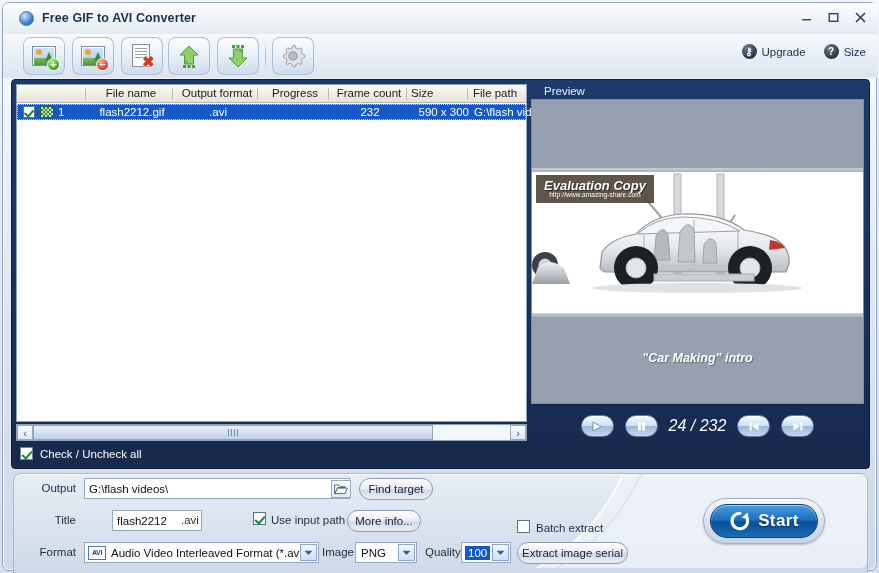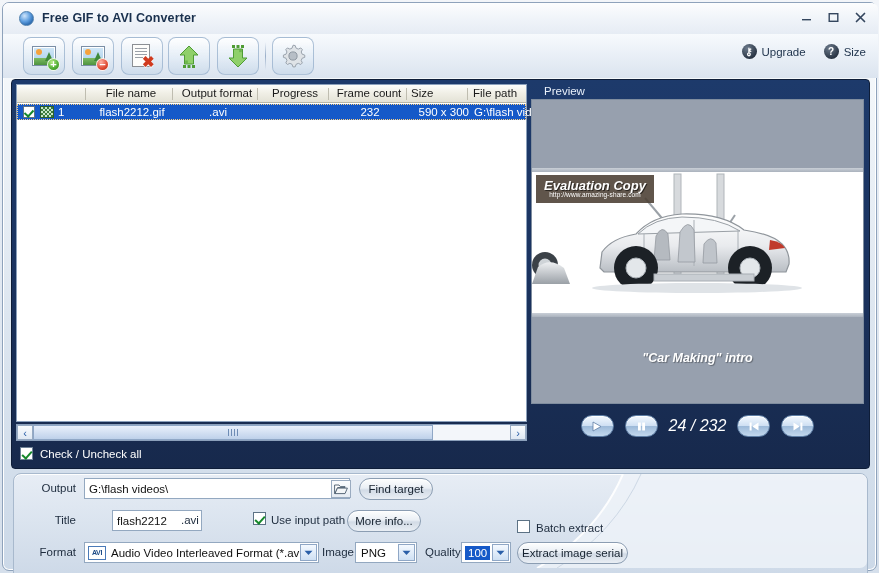--- a/index.html
+++ b/index.html
@@ -607,15 +607,24 @@
               <path d="M.5 .8 L4.5 5 L8.5 .8 Z" fill="#2b5fa8"></path>
             </svg>
       </span>
     </div>
 
     <span class="cb-sq" style="left:503px;top:46px;"></span>
     <div class="lbl" style="left:522px;top:48px;text-align:left;">Batch extract</div>
     <div class="pill" style="left:503px;top:68px;width:111px;">Extract image serial</div>
   </div>
 
+  <div class="start-btn">
+    <div class="start-inner">
+      <svg width="22" height="22" viewBox="0 0 22 22">
+        <path d="M11 3.2 A7.8 7.8 0 1 0 18.2 8.4" fill="none" stroke="#ffffff" stroke-width="3.1" stroke-linecap="round"></path>
+        <path d="M18.6 2.4 L19.6 9.4 L12.8 7.6 Z" fill="#ffffff"></path>
+      </svg>
+      <span class="start-label">Start</span>
+    </div>
+  </div>
 
  </div>
 </div>
 
 </body></html>

